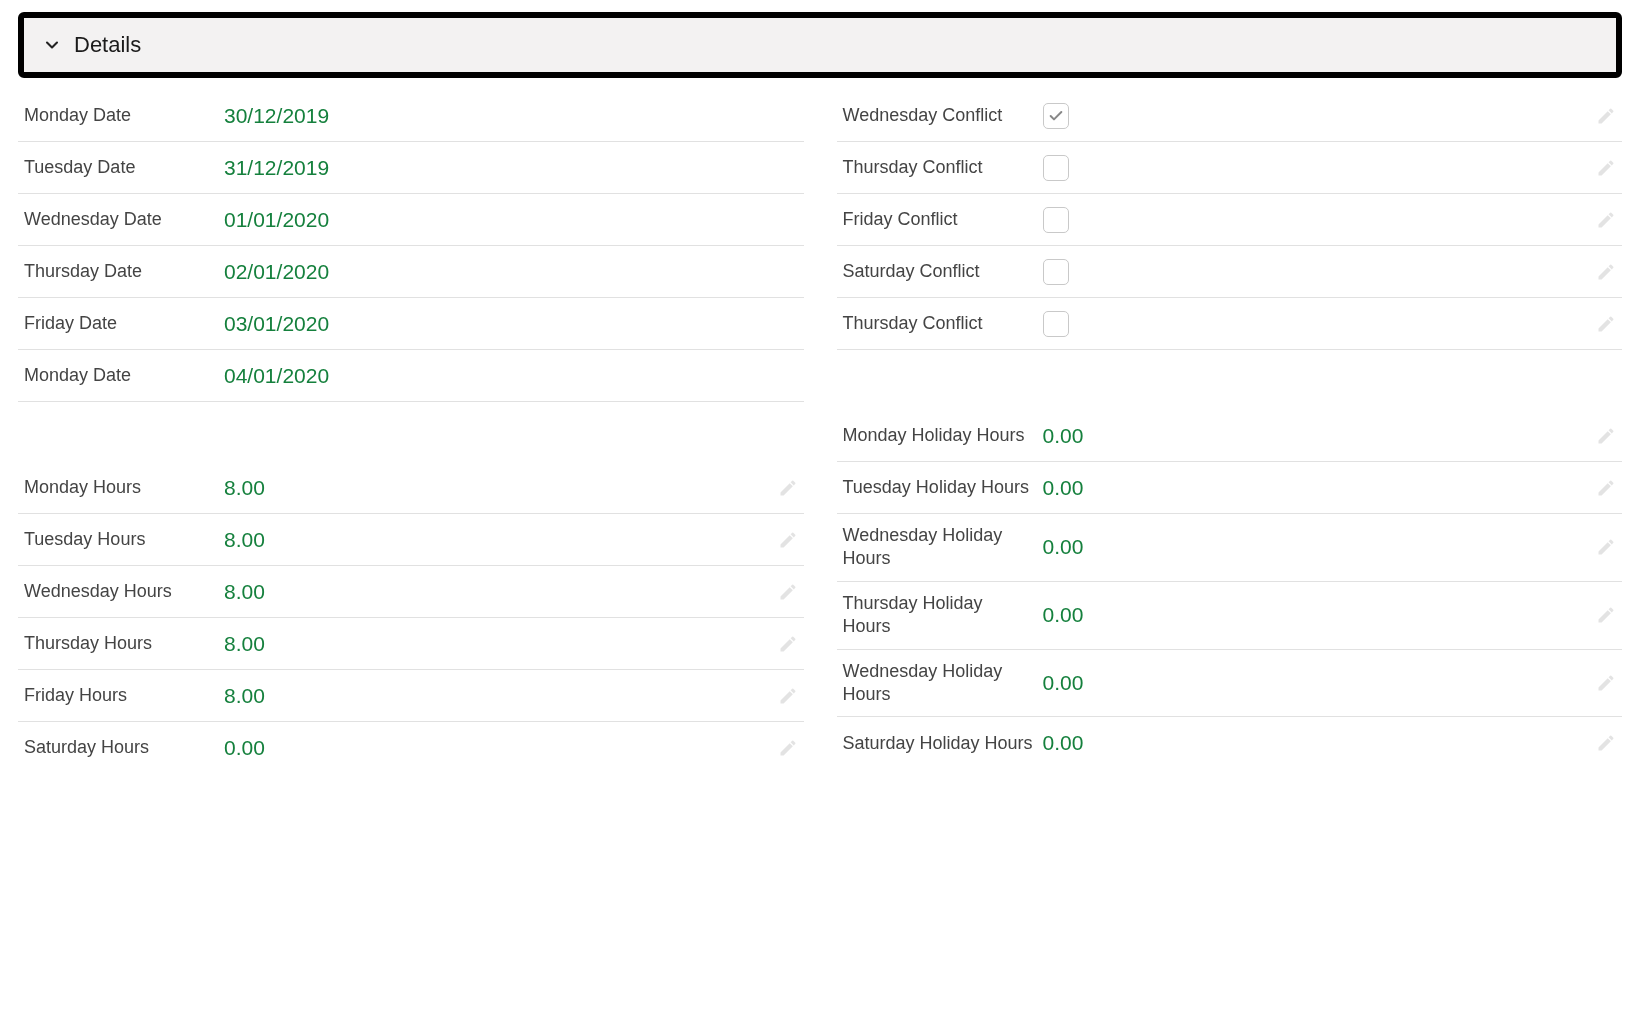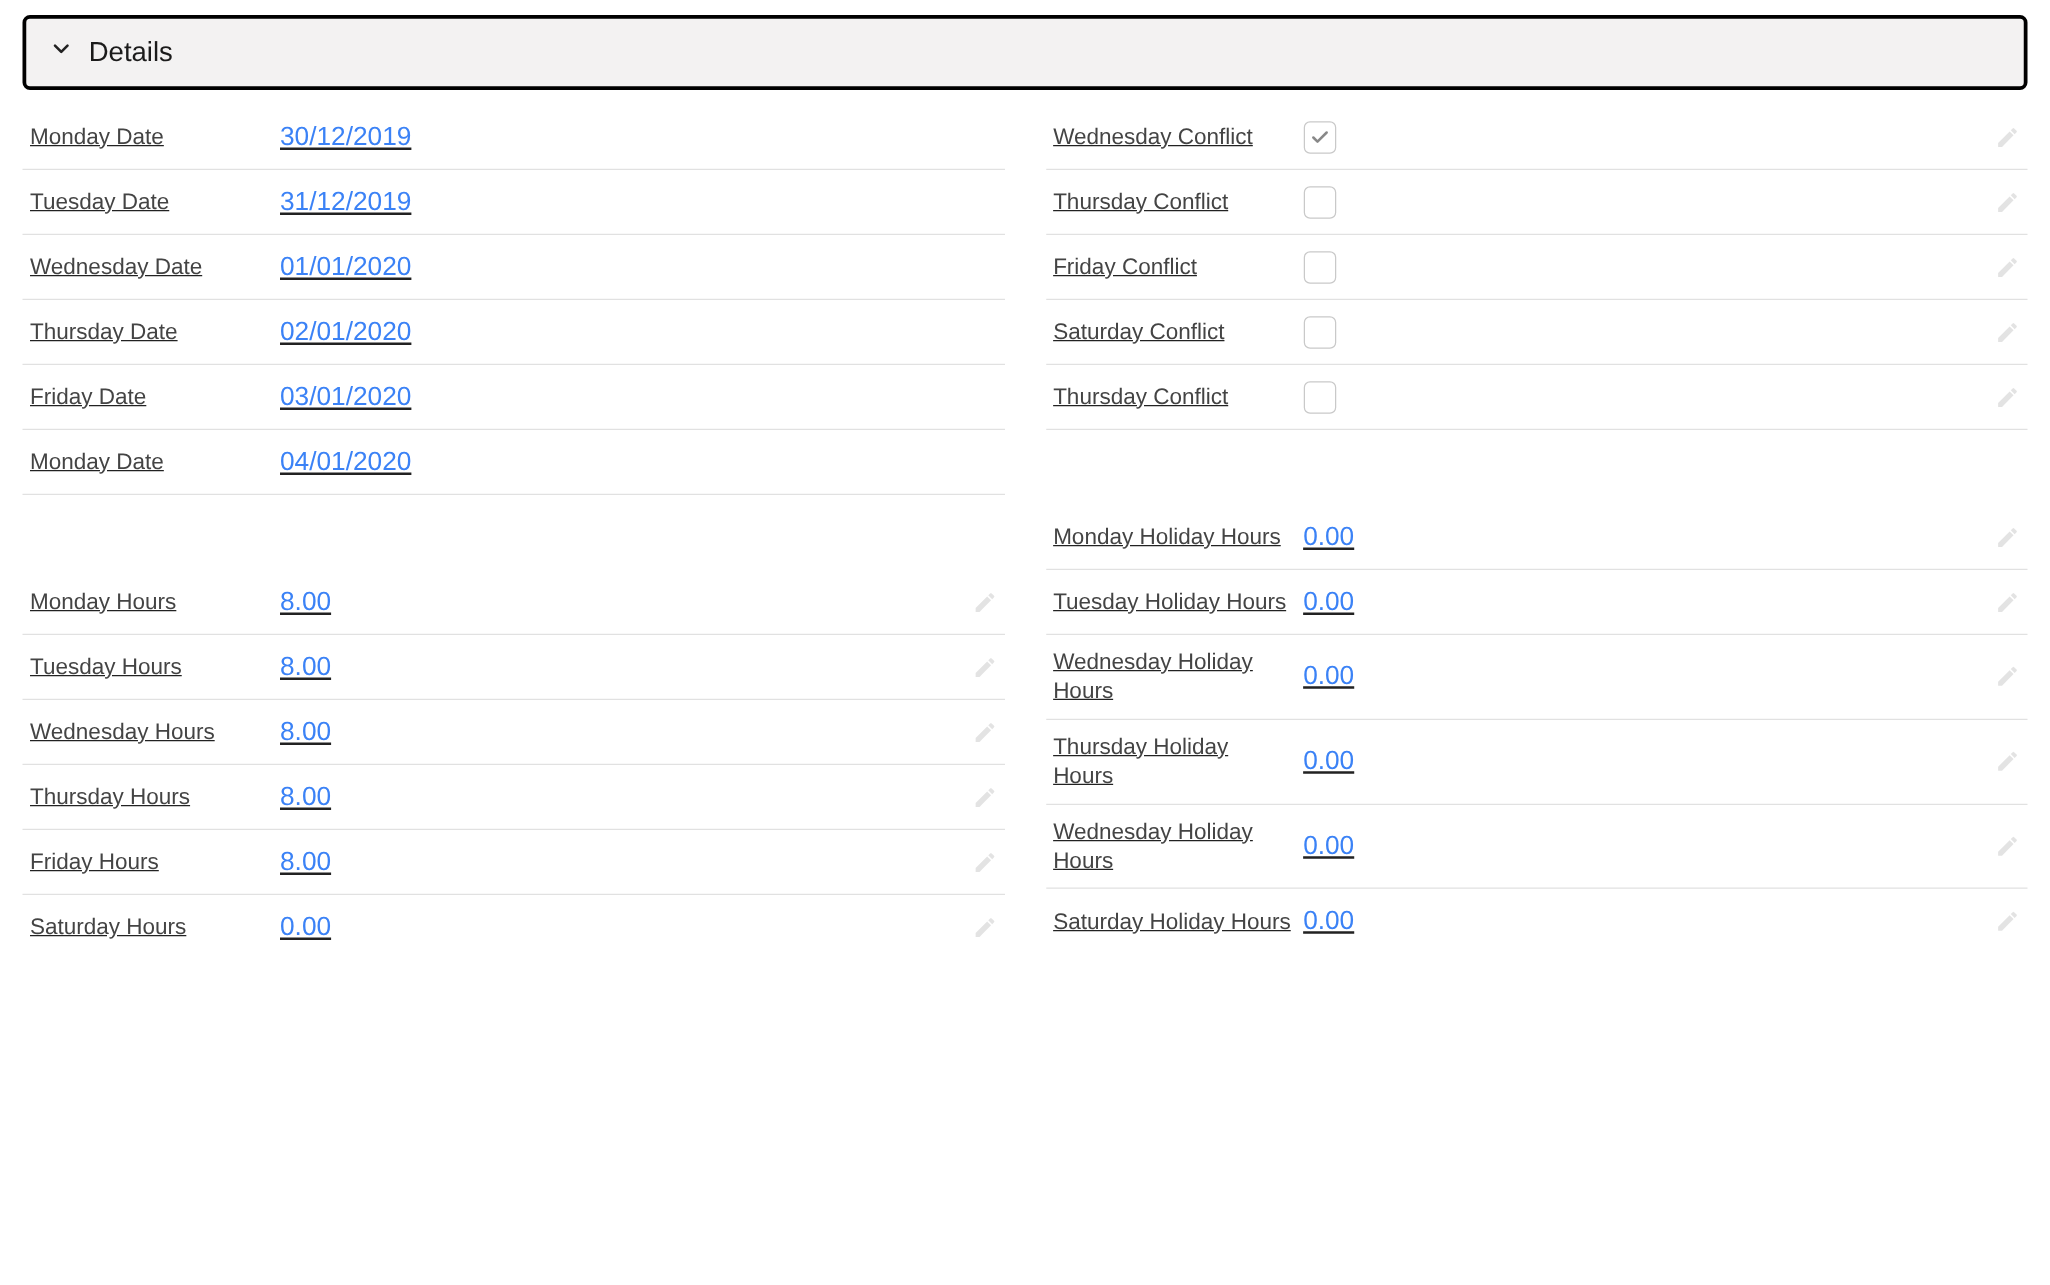--- a/index.html
+++ b/index.html
@@ -5,39 +5,39 @@
     * { box-sizing: border-box; margin: 0; padding: 0; }
     body {
       font-family: -apple-system, BlinkMacSystemFont, "Segoe UI", Helvetica, Arial, sans-serif;
       background: #fff;
       color: #222;
       font-size: 18px;
       width: 1640px;
     }
     .details-header {
       background: #f3f2f2;
-      border: 3px solid #000000;
+      border: 6px solid #000000;
       border-radius: 6px;
       margin: 12px 18px;
       padding: 14px 18px;
       display: flex;
+      align-items: center;
       gap: 12px;
       cursor: pointer;
     }
     .details-header .title {
       font-size: 22px;
       font-weight: 400;
       color: #1b1b1b;
     }
     .chevron svg { display: block; }
     .content {
       margin: 0 18px;
       display: flex;
       gap: 33px;
-      text-decoration: underline;
     }
     .col {
       flex: 1;
       min-width: 0;
     }
     .group-gap {
       height: 60px;
     }
     .field-row {
       display: flex;
@@ -54,21 +54,21 @@
       color: #444;
       font-weight: 400;
       line-height: 1.3;
       padding-right: 8px;
       word-wrap: break-word;
       hyphens: auto;
     }
     .field-value {
       flex: 1;
       font-size: 21px;
-      color: #3b82f6;
+      color: #15803d;
       font-weight: 400;
     }
     .field-checkbox {
       flex: 1;
       display: flex;
       align-items: center;
     }
     .cbx {
       width: 26px;
       height: 26px;

